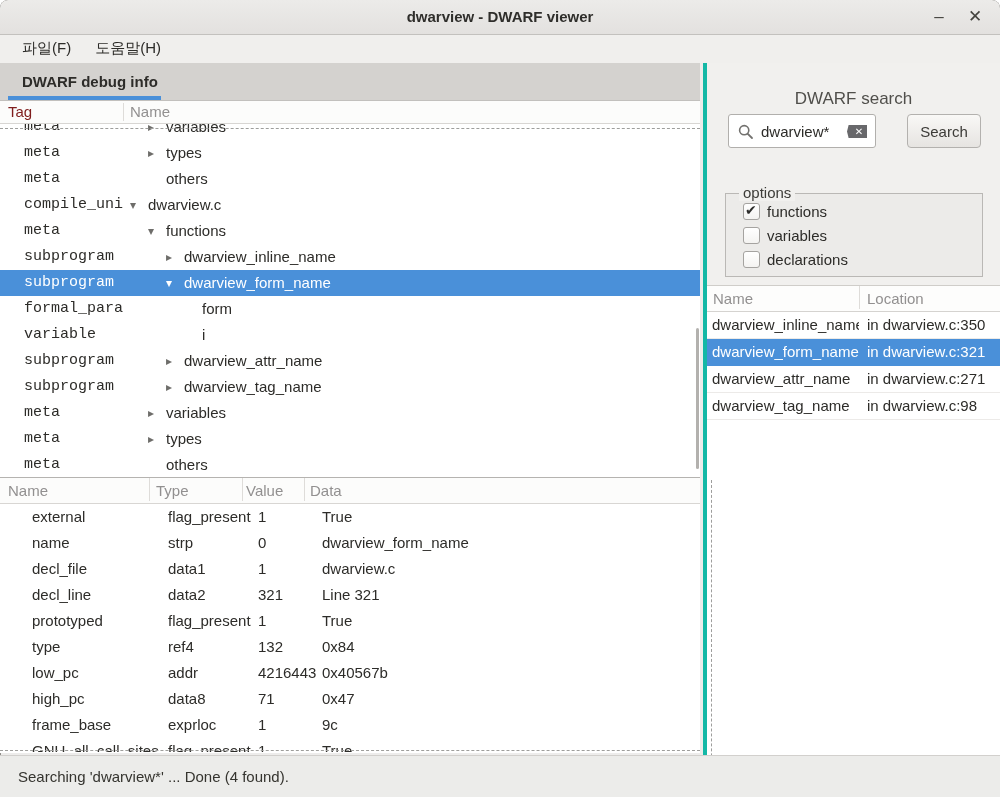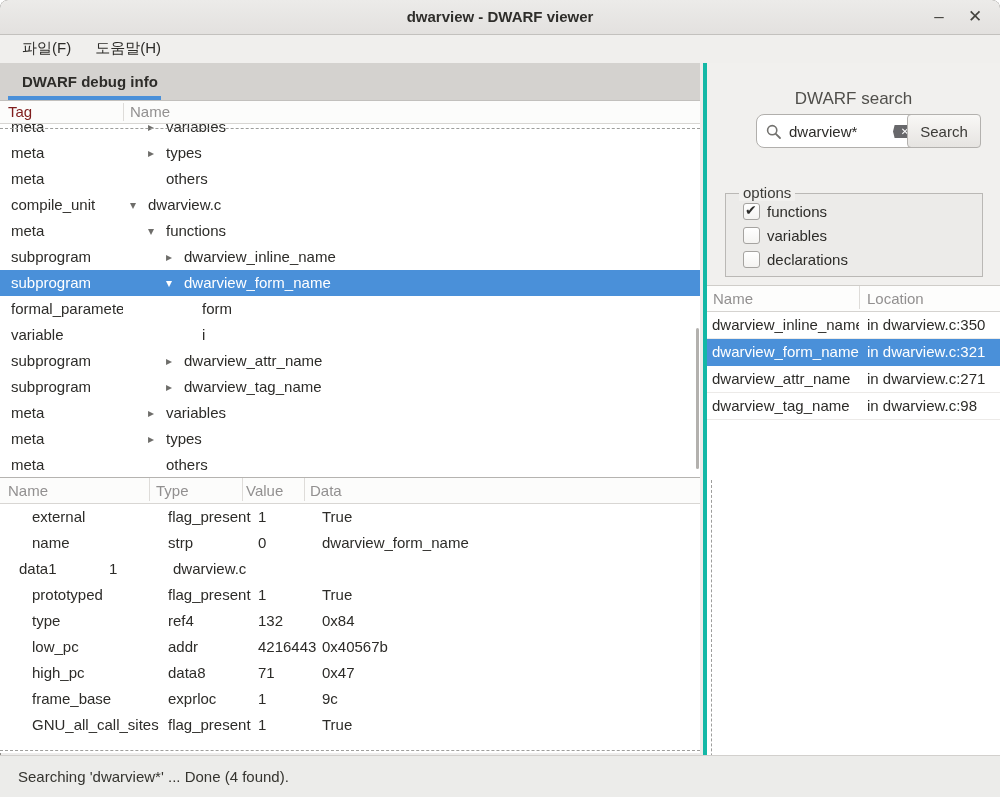--- a/index.html
+++ b/index.html
@@ -31,21 +31,21 @@
     font-weight:bold;color:#2d2c29;}
   .tab-indicator{position:absolute;left:8px;bottom:0;width:153px;height:4px;}
   .treepanel{position:absolute;left:0;top:101px;width:700px;height:652px;background:#ffffff;}
   .tree-header{position:absolute;left:0;top:0;width:700px;height:23px;background:#fcfcfb;
     border-bottom:1px solid #d8d6d3;}
   .tree-header .h-tag{position:absolute;left:8px;top:0;line-height:22px;color:#7f1d1d;}
   .tree-header .h-name{position:absolute;left:130px;top:0;line-height:22px;color:#929090;}
   .hdr-div{position:absolute;top:2px;bottom:2px;width:1px;background:#dedcd9;}
   .tree-body{position:absolute;left:0;top:23px;width:700px;height:353px;overflow:hidden;background:#fff;}
   .tree-row{display:flex;height:26px;line-height:26px;white-space:nowrap;}
-  .tree-row .c-tag{width:123px;padding-left:11px;overflow:hidden;flex:none;}
+  .tree-row .c-tag{width:123px;padding-left:24px;overflow:hidden;flex:none;font-family:Liberation Mono, monospace;}
   .tree-row .c-name{flex:1;display:flex;align-items:center;}
   .expander{display:inline-block;width:14px;margin-right:4px;text-align:left;
     font-size:12px;color:#6e6d6a;flex:none;}
   .row-clip0{margin-top:-10px;}
   .selected{color:#ffffff;}
   .selected .expander{color:#ffffff;}
   .dash-h{position:absolute;left:0;border-top:1px dashed #9e9e9c;height:0;}
   .dash-v{position:absolute;border-left:1px dashed #9e9e9c;width:0;}
   .scrollbar{position:absolute;left:696px;top:227px;width:3px;height:141px;background:#b3b1ae;border-radius:2px;}
   
@@ -58,22 +58,22 @@
   .attr-row{display:flex;height:26px;line-height:26px;white-space:nowrap;}
   .attr-row .a-name{width:149px;padding-left:20px;flex:none;}
   .attr-row .a-type{width:93px;padding-left:7px;flex:none;}
   .attr-row .a-value{width:62px;padding-left:4px;flex:none;}
   .attr-row .a-data{flex:1;padding-left:6px;}
   
   .rightpanel{position:absolute;left:703px;top:63px;width:297px;height:692px;background:#f1f0ee;
     border-left:4px solid #14b8a6;}
   .search-title{position:absolute;left:0;right:0;top:26px;text-align:center;
     font-size:17px;color:#504f4b;}
-  .search-entry{position:absolute;left:21px;top:51px;width:166px;height:34px;background:#ffffff;
-    border:1px solid #b1afac;border-radius:8px;margin-left:28px;}
+  .search-entry{position:absolute;left:21px;top:51px;width:148px;height:34px;background:#ffffff;
+    border:1px solid #b1afac;border-radius:3px;}
   .search-entry input{position:absolute;left:32px;top:0;width:100px;height:32px;border:none;outline:none;
     font-family:inherit;font-size:15px;color:#2d2c29;background:transparent;padding:0;}
   .mag{position:absolute;left:9px;top:9px;}
   .clear-icon{position:absolute;right:8px;top:10px;width:20px;height:13px;background:#68686b;
     clip-path:polygon(26% 0,8% 0 ,0 50%,8% 100%,26% 100%,100% 100%,100% 0);
     color:#ffffff;font-size:10px;font-weight:bold;text-align:center;line-height:13px;
     padding-left:4px;}
   .search-btn{position:absolute;left:200px;top:51px;width:74px;height:34px;
     background:linear-gradient(#f9f8f6,#e6e4e1);border:1px solid #b3b1ae;border-radius:4px;
     font-family:inherit;font-size:15px;color:#3c3b37;text-align:center;}
@@ -247,23 +247,30 @@
             <div class="a-value">1</div>
             <div class="a-data">True</div>
           </div>
           <div class="attr-row">
             <div class="a-name">name</div>
             <div class="a-type">strp</div>
             <div class="a-value">0</div>
             <div class="a-data">dwarview_form_name</div>
           </div>
           <div class="attr-row">
+            <div class="a-name">decl_file</div>
             <div class="a-type">data1</div>
             <div class="a-value">1</div>
             <div class="a-data">dwarview.c</div>
+          </div>
+          <div class="attr-row">
+            <div class="a-name">decl_line</div>
+            <div class="a-type">data2</div>
+            <div class="a-value">321</div>
+            <div class="a-data">Line 321</div>
           </div>
           <div class="attr-row">
             <div class="a-name">prototyped</div>
             <div class="a-type">flag_present</div>
             <div class="a-value">1</div>
             <div class="a-data">True</div>
           </div>
           <div class="attr-row">
             <div class="a-name">type</div>
             <div class="a-type">ref4</div>

